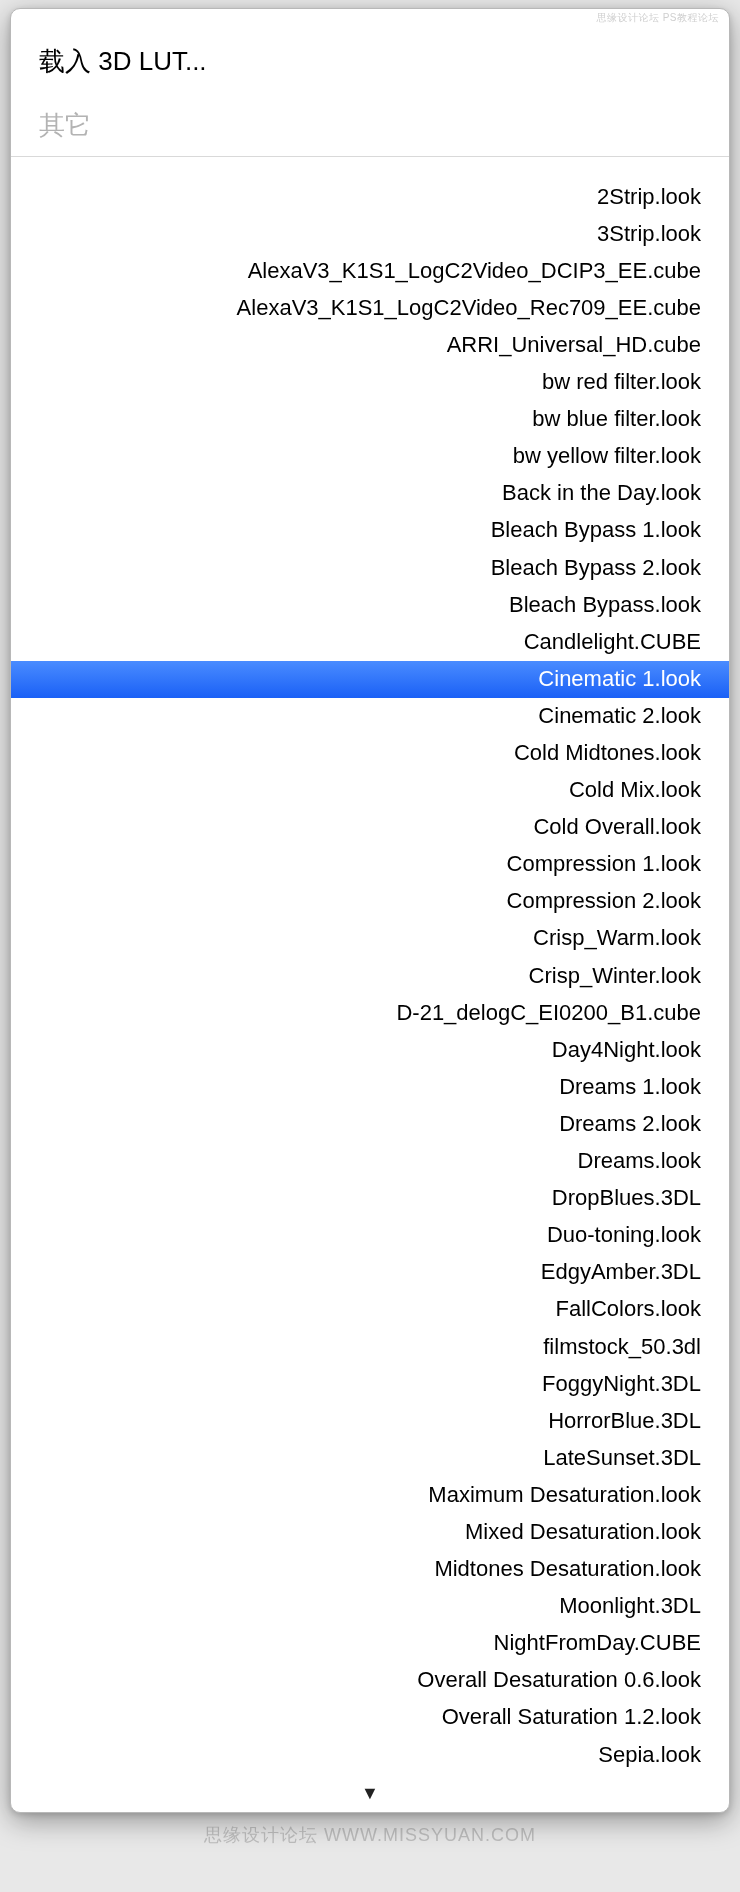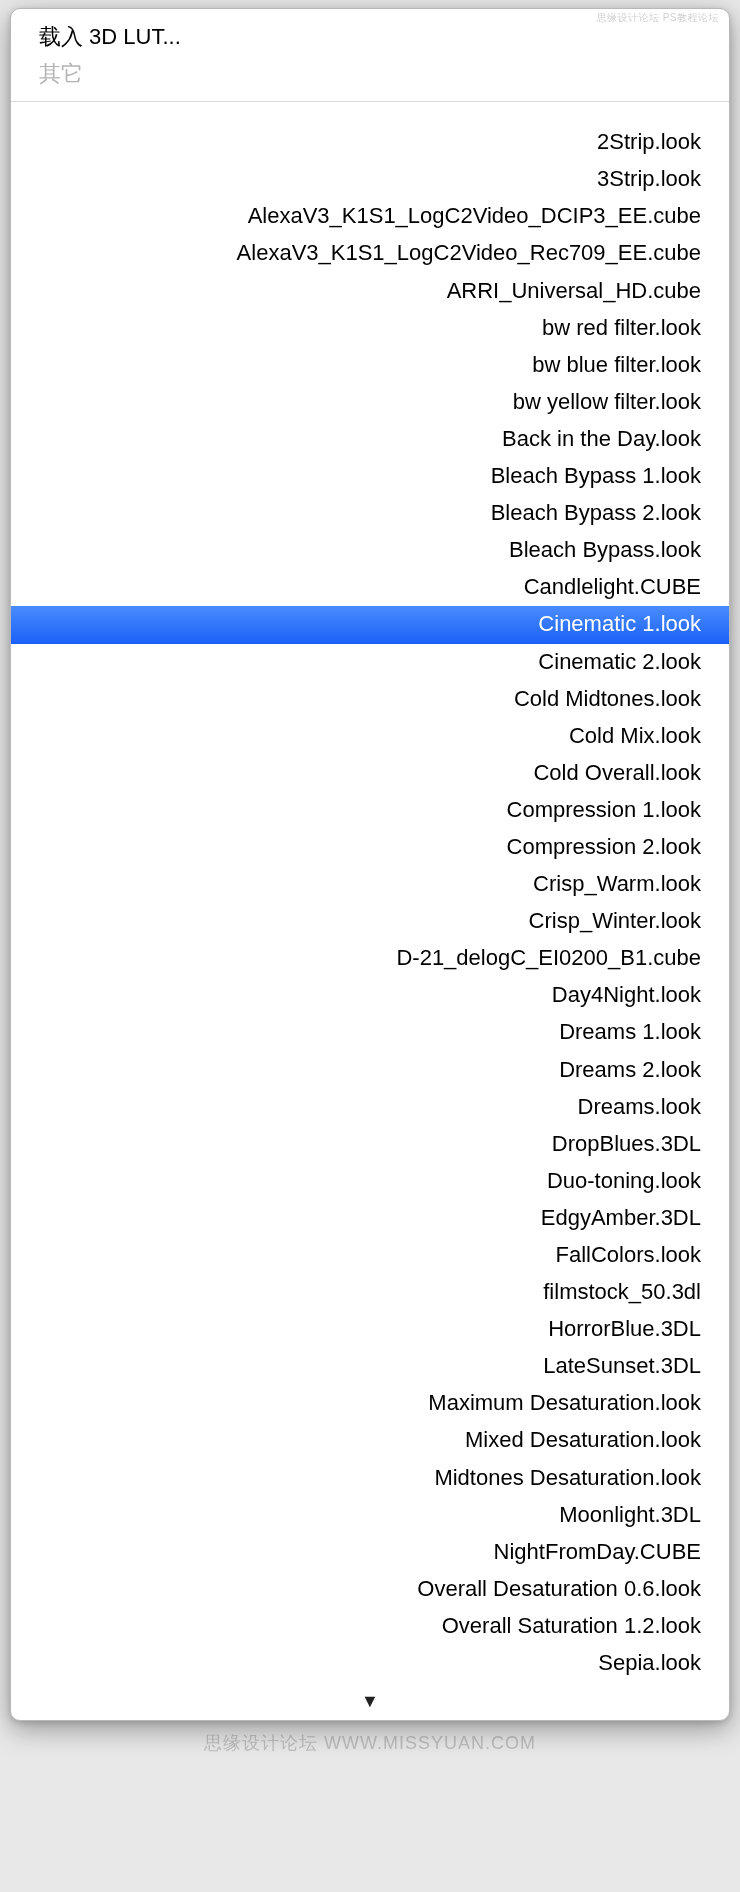--- a/index.html
+++ b/index.html
@@ -23,22 +23,23 @@
     margin: 0 auto;
     overflow: hidden;
     position: relative;
   }
   .header-section {
     padding: 10px 0 8px 0;
   }
   .header-item {
     padding: 1px 28px 2px 28px;
     line-height: 1.55;
-    font-size: 22px;
+    font-size: 26px;
     white-space: nowrap;
+    margin-top: 21px;
   }
   .header-item.disabled {
     color: #b3b3b3;
   }
   .divider {
     height: 1px;
     background: #d9d9d9;
     margin: 0;
   }
   .list-spacer {
@@ -123,20 +124,21 @@
       <div class="list-item">D-21_delogC_EI0200_B1.cube</div>
       <div class="list-item">Day4Night.look</div>
       <div class="list-item">Dreams 1.look</div>
       <div class="list-item">Dreams 2.look</div>
       <div class="list-item">Dreams.look</div>
       <div class="list-item">DropBlues.3DL</div>
       <div class="list-item">Duo-toning.look</div>
       <div class="list-item">EdgyAmber.3DL</div>
       <div class="list-item">FallColors.look</div>
       <div class="list-item">filmstock_50.3dl</div>
+      <div class="list-item">FoggyNight.3DL</div>
       <div class="list-item">HorrorBlue.3DL</div>
       <div class="list-item">LateSunset.3DL</div>
       <div class="list-item">Maximum Desaturation.look</div>
       <div class="list-item">Mixed Desaturation.look</div>
       <div class="list-item">Midtones Desaturation.look</div>
       <div class="list-item">Moonlight.3DL</div>
       <div class="list-item">NightFromDay.CUBE</div>
       <div class="list-item">Overall Desaturation 0.6.look</div>
       <div class="list-item">Overall Saturation 1.2.look</div>
       <div class="list-item">Sepia.look</div>

